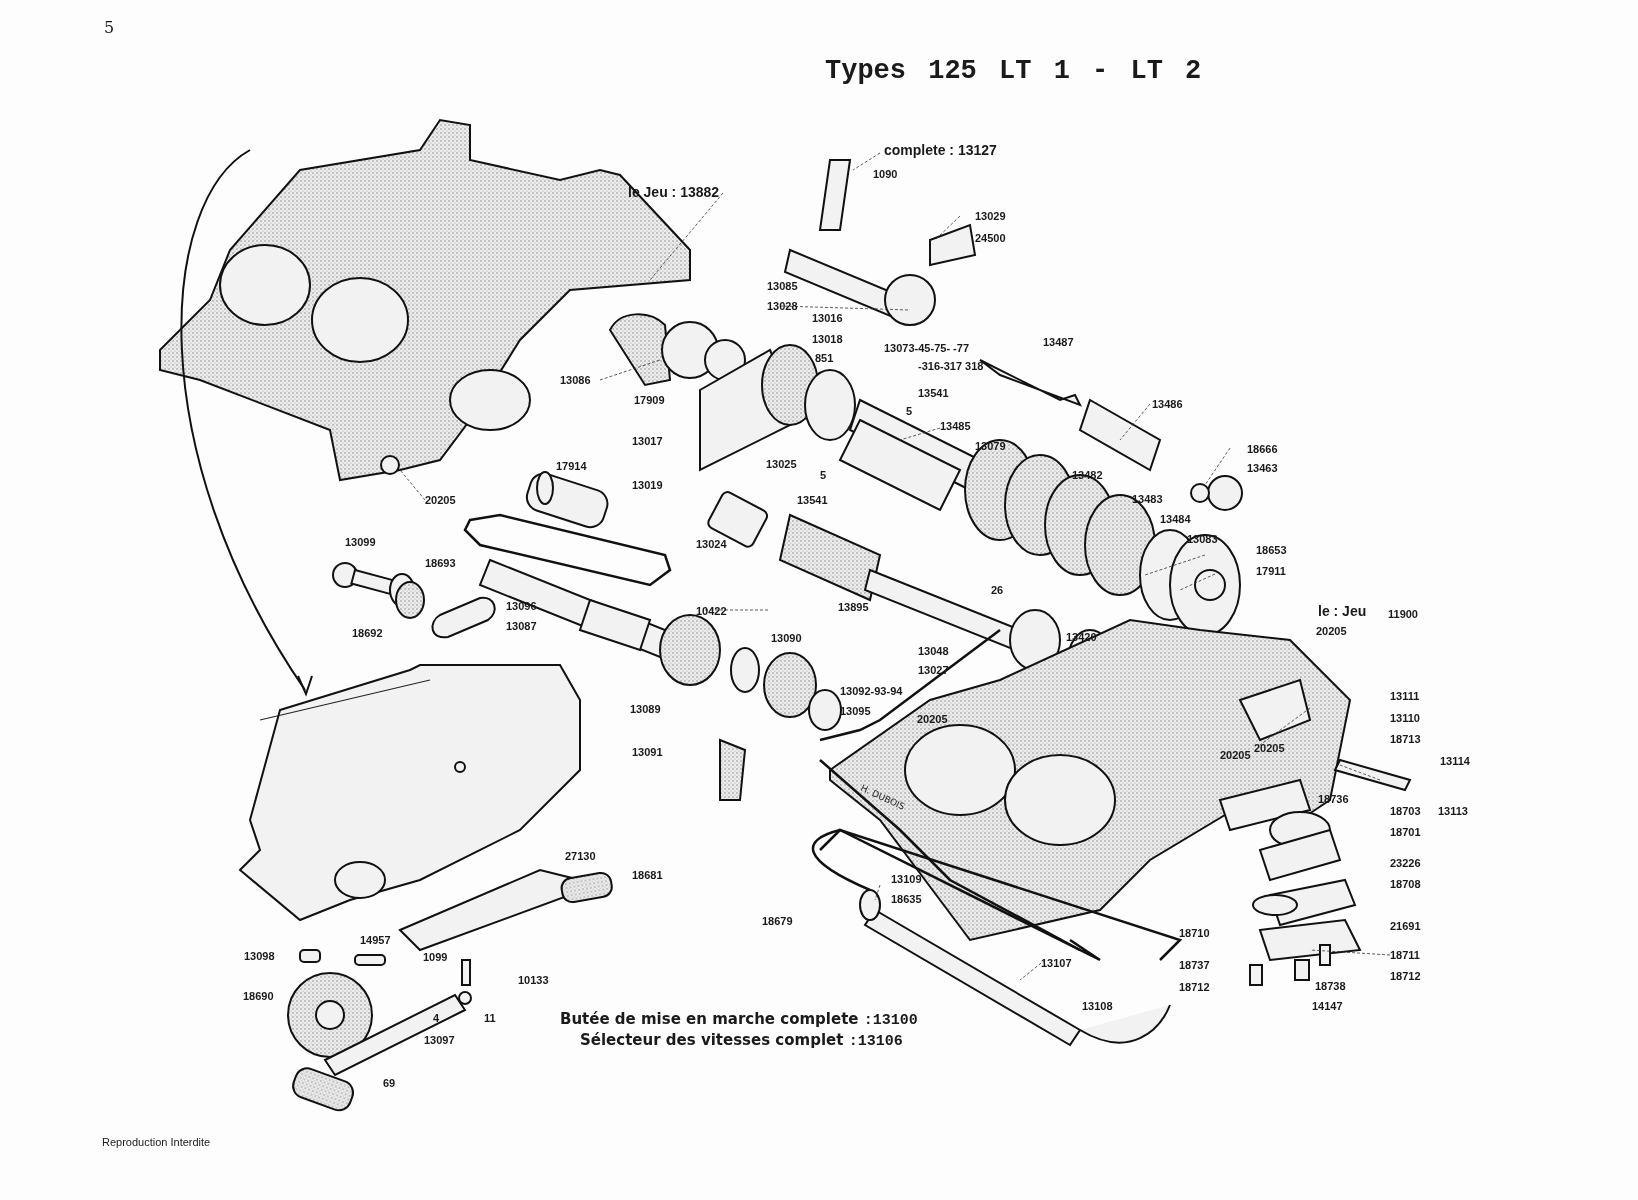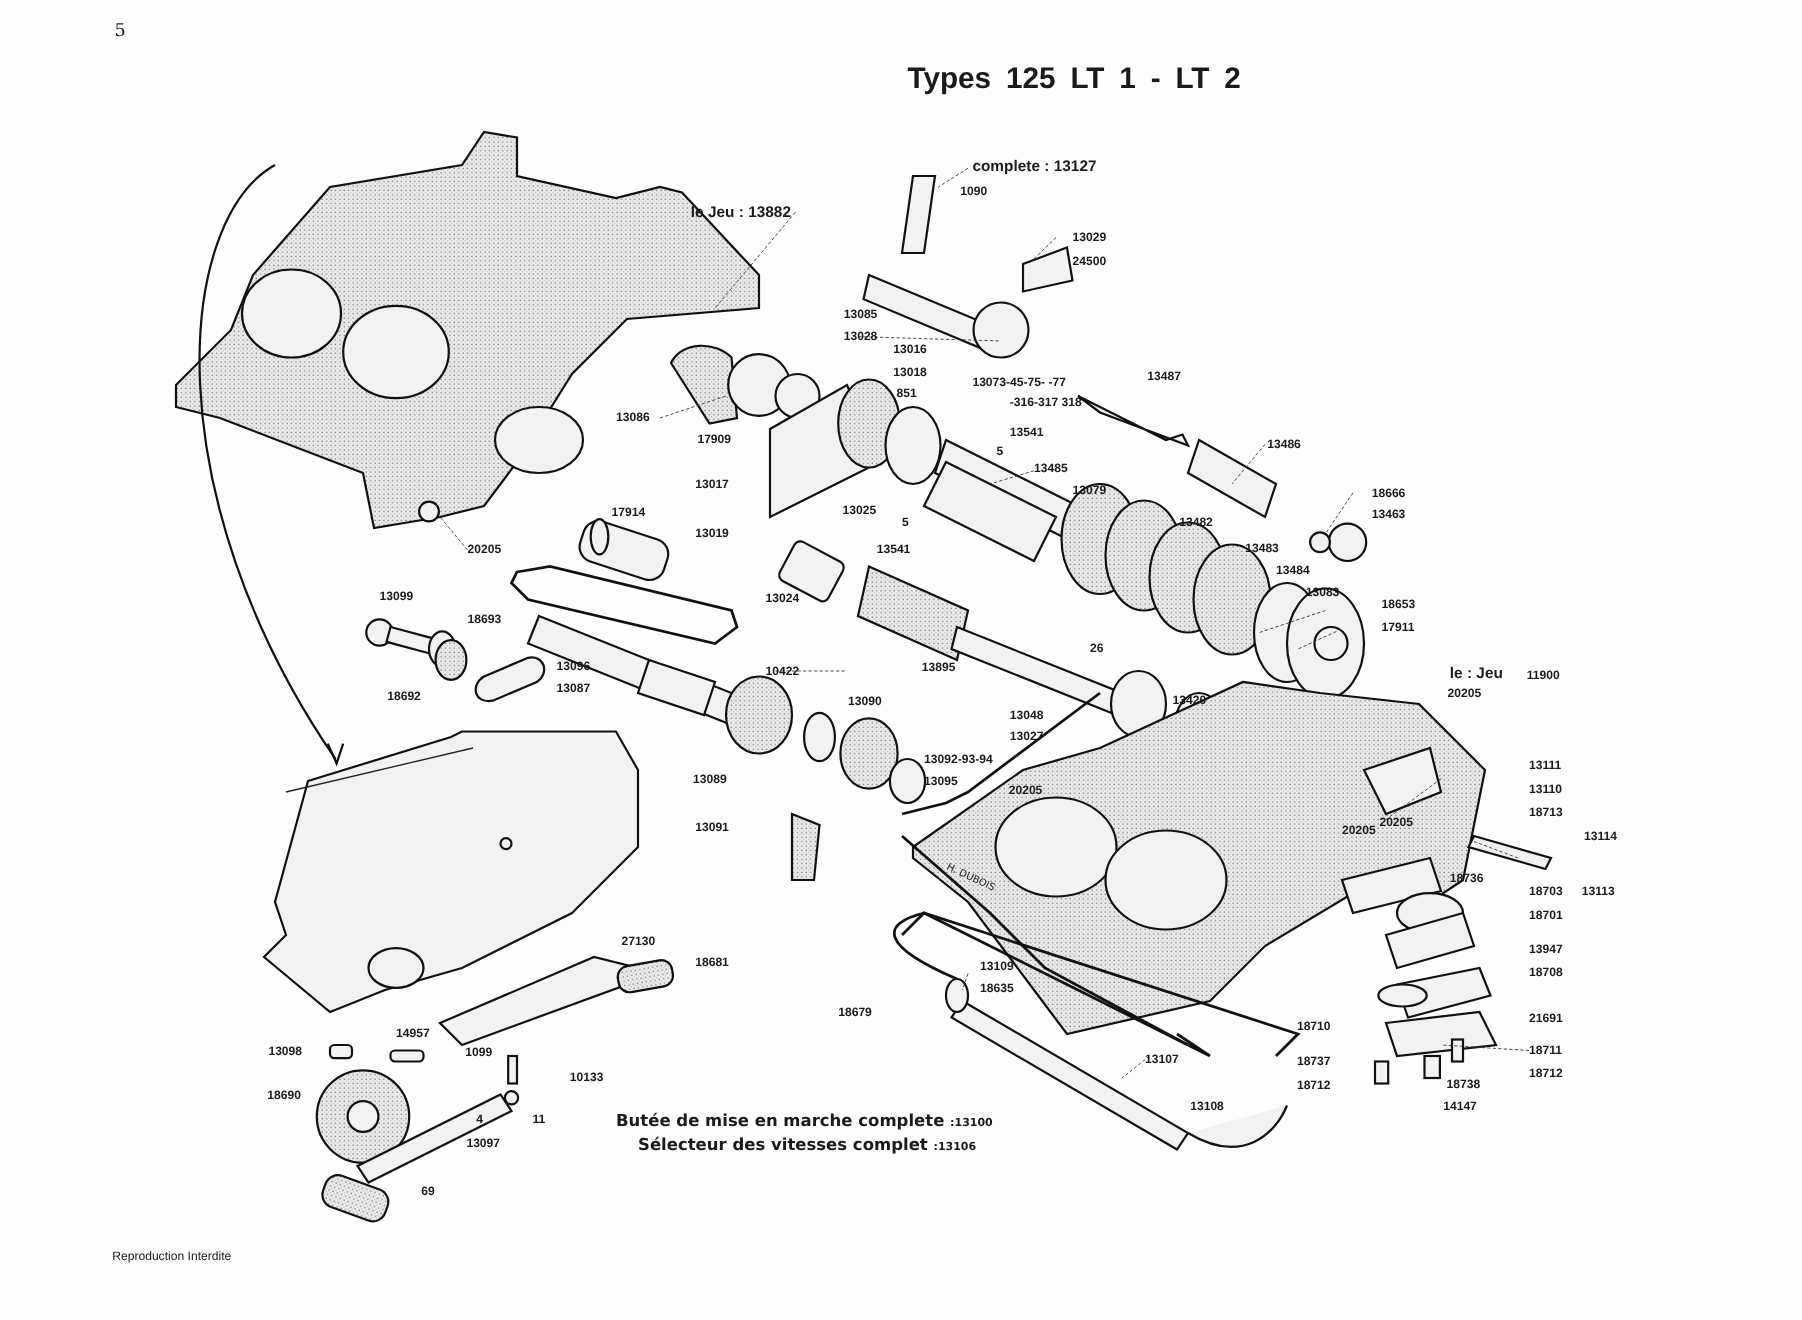--- a/index.html
+++ b/index.html
@@ -2,25 +2,25 @@
 <html><head>
 <meta charset="utf-8">
 <style>
   html, body { margin:0; padding:0; background:#ffffff; }
   body { width:1638px; height:1200px; position:relative; overflow:hidden;
          font-family:"DejaVu Sans", "Liberation Sans", sans-serif; color:#1a1a1a; }
   #page { position:absolute; left:0; top:0; width:1638px; height:1200px; background:#fdfdfd; }
   .pnum { position:absolute; left:104px; top:18px; font-size:16px; font-family:"DejaVu Serif", serif; }
   .title { position:absolute; left:450px; top:44px; font-family:"DejaVu Serif", serif; font-weight:bold;
            font-size:36px; letter-spacing:1px; }
-  .subtitle { position:absolute; left:825px; top:56px; font-family:Liberation Sans, sans-serif; font-weight:bold;
+  .subtitle { position:absolute; left:825px; top:56px; font-family:Liberation Mono, monospace; font-weight:bold;
               font-size:27px; word-spacing:6px; }
   .footer { position:absolute; left:102px; top:1136px; font-size:11px; font-family:"Liberation Sans", sans-serif; }
   .note { position:absolute; font-weight:bold; font-size:15px; font-family:"DejaVu Sans", sans-serif; }
-  .note .ref { font-size:10px; font-weight:bold; }
+  .note .ref { font-size:15px; font-weight:bold;font-family:Liberation Mono, monospace; }
   .lbl { position:absolute; font-size:11px; font-weight:bold; font-family:"Liberation Sans", sans-serif;
          white-space:nowrap; line-height:12px; }
   .lbl.big { font-size:14px; }
   svg#art { position:absolute; left:0; top:0; }
   .part { fill:#f2f2f2; stroke:#111; stroke-width:2; }
   .hatch { fill:url(#dots); stroke:#111; stroke-width:2; }
   .lead { stroke:#333; stroke-width:0.8; stroke-dasharray:3 2; fill:none; }
   .frame { stroke:#111; stroke-width:2.5; fill:none; }
 </style>
 </head>
@@ -237,21 +237,21 @@
   <div class="lbl" style="left:917px;top:713px">20205</div>
   <div class="lbl" style="left:1390px;top:712px">13110</div>
   <div class="lbl" style="left:1390px;top:733px">18713</div>
   <div class="lbl" style="left:632px;top:746px">13091</div>
   <div class="lbl" style="left:1220px;top:749px">20205</div>
   <div class="lbl" style="left:1440px;top:755px">13114</div>
   <div class="lbl" style="left:1318px;top:793px">18736</div>
   <div class="lbl" style="left:1390px;top:805px">18703</div>
   <div class="lbl" style="left:1438px;top:805px">13113</div>
   <div class="lbl" style="left:1390px;top:826px">18701</div>
-  <div class="lbl" style="left:1390px;top:857px">13947</div>
+  <div class="lbl" style="left:1390px;top:857px">23226</div>
   <div class="lbl" style="left:1390px;top:878px">18708</div>
   <div class="lbl" style="left:565px;top:850px">27130</div>
   <div class="lbl" style="left:632px;top:869px">18681</div>
   <div class="lbl" style="left:891px;top:873px">13109</div>
   <div class="lbl" style="left:891px;top:893px">18635</div>
   <div class="lbl" style="left:762px;top:915px">18679</div>
   <div class="lbl" style="left:1179px;top:927px">18710</div>
   <div class="lbl" style="left:1390px;top:920px">21691</div>
   <div class="lbl" style="left:360px;top:934px">14957</div>
   <div class="lbl" style="left:244px;top:950px">13098</div>

